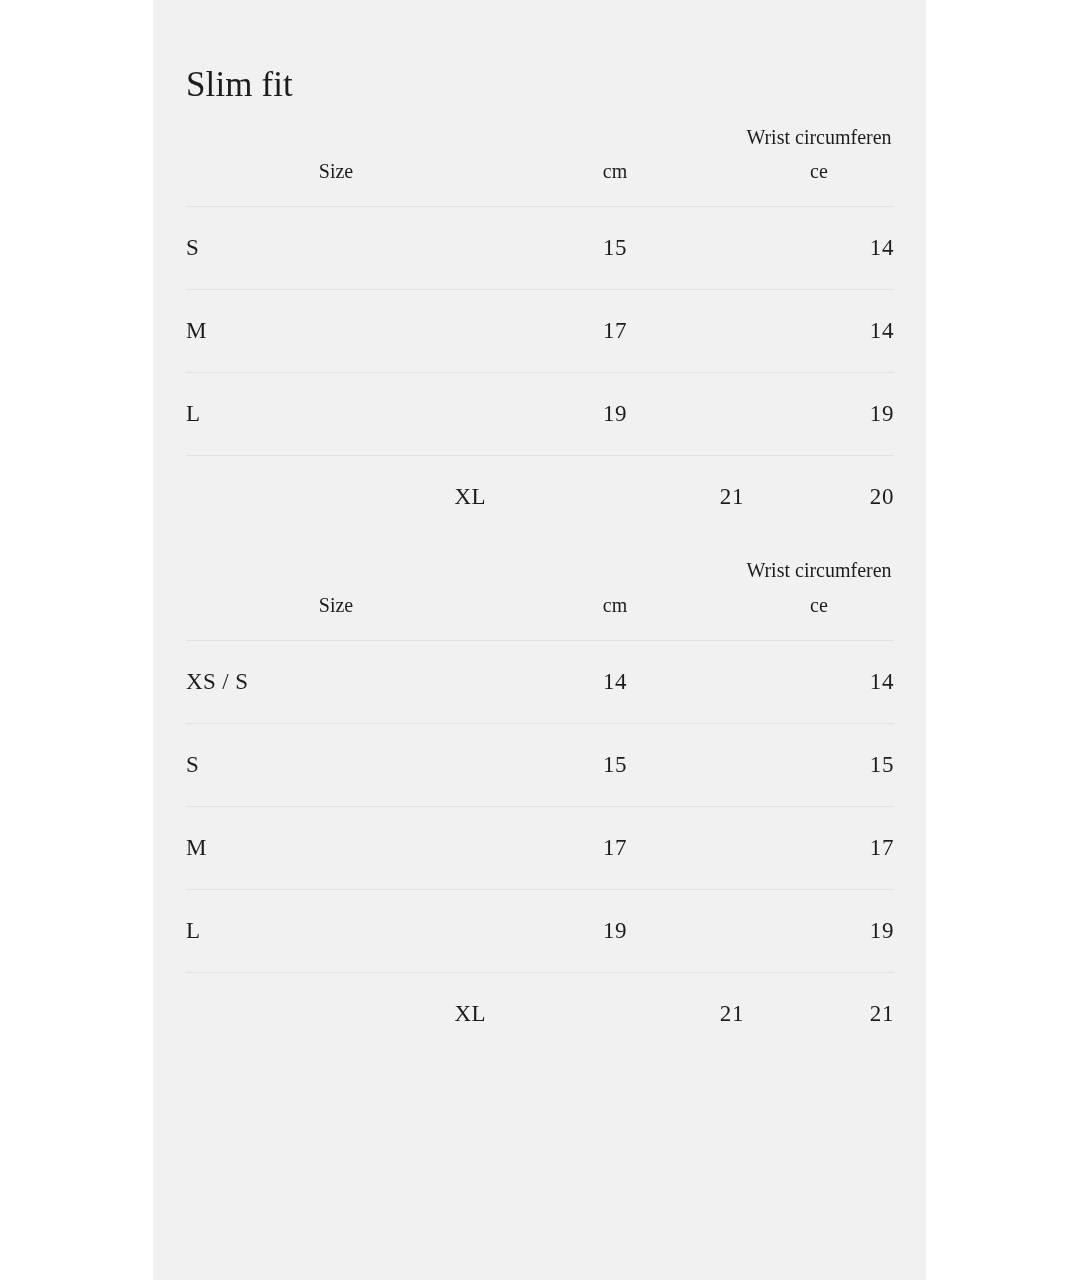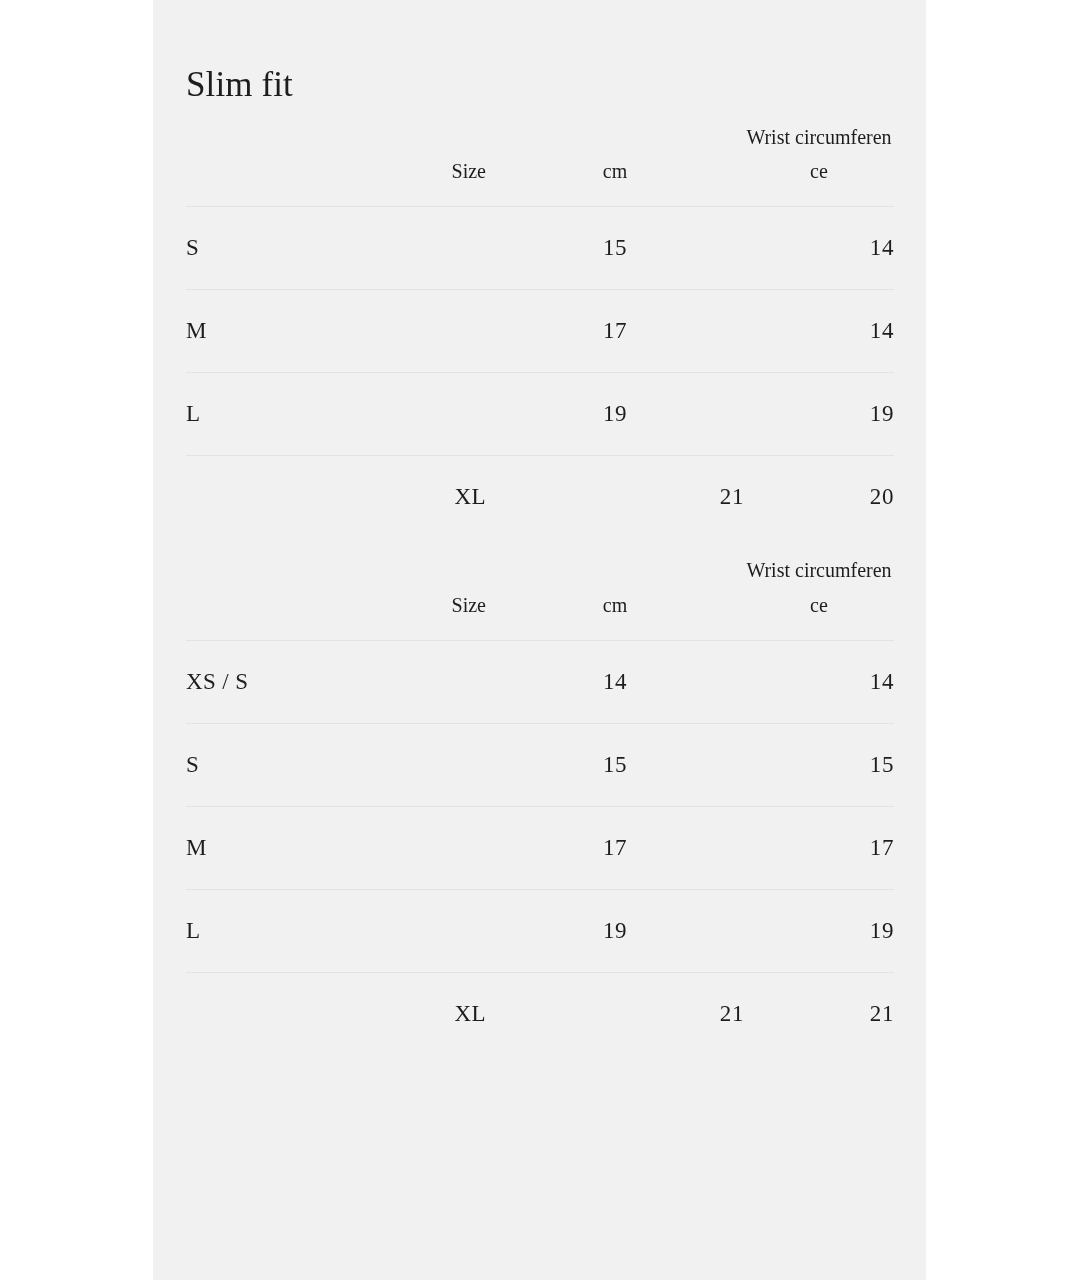--- a/index.html
+++ b/index.html
@@ -63,21 +63,21 @@
   table.size-table thead th {
     font-size: 20px;
     font-weight: 400;
     color: #1d1d1d;
     padding: 0 0 18px 0;
     vertical-align: bottom;
     line-height: 1.72;
     border: 0;
   }
   th.h-size {
-    text-align: right;
+    text-align: center;
     padding-left: 46px;
   }
   th.h-cm {
     text-align: center;
   }
   th.h-wrist {
     padding-right: 45px;
     word-break: break-all;
     margin-top: 26px;
   }

